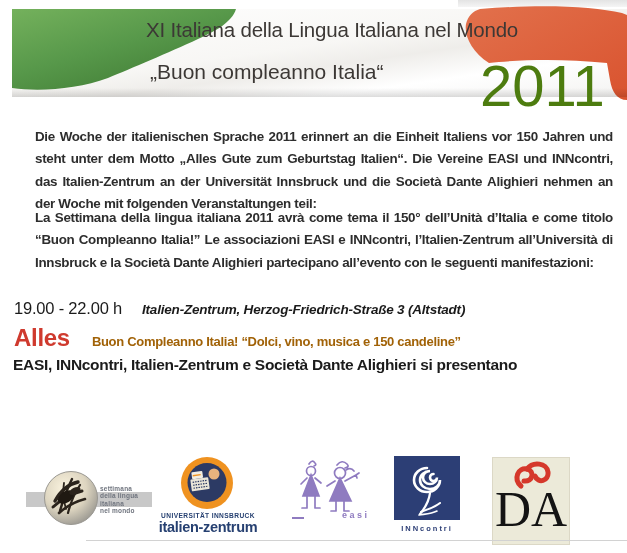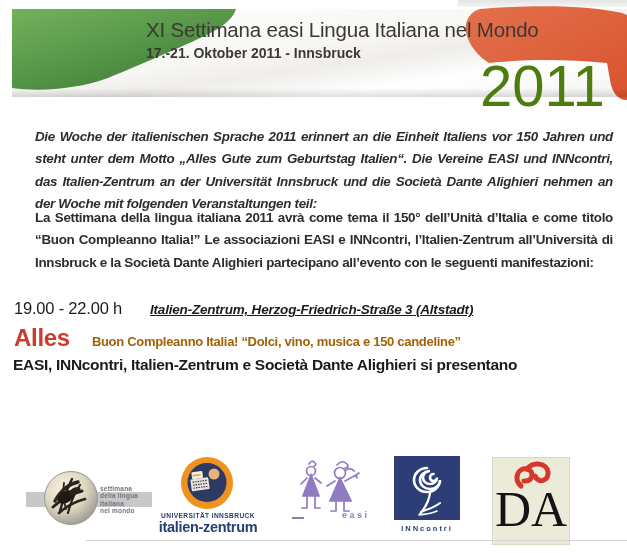--- a/index.html
+++ b/index.html
@@ -13,28 +13,28 @@
   .b-dates { left:146px; top:45px; font-size:14px; font-weight:700; }
   .b-sub   { left:150px; top:60px; font-size:21px; }
   .year { position:absolute; left:480px; top:54px; font-size:58px; line-height:1.1;
           color:#4d7c0f; letter-spacing:0px; }
   .artifact-top { position:absolute; left:458px; top:0; width:169px; height:7px;
           background:linear-gradient(#dcdcdc,#f2f2f2); opacity:.8; }
 
   
   .para { position:absolute; left:35px; width:578px; font-size:13.4px; line-height:22.4px;
           letter-spacing:-0.3px; color:#2d2d2d; font-weight:600; text-align:justify; }
-  .para-german { top:126px;font-style:italic; }
+  .para-german { top:126px; }
   .para-italian { top:207px; }
 
   
   .line-time { position:absolute; left:14px; top:299px; color:#1b1b1b; }
   .time-val { font-size:16.5px; letter-spacing:-0.2px; }
-  .loc-val  { font-size:13.5px; font-weight:700; font-style:italic; margin-left:28px;
-              letter-spacing:-0.2px;text-decoration:underline; }
+  .loc-val  { font-size:13.5px; font-weight:700; font-style:italic; margin-left:20px;
+              letter-spacing:-0.2px; }
   .line-festa { position:absolute; left:14px; top:324px; }
   .festa-label { font-size:24px; font-weight:700; color:#cf3a2e; letter-spacing:-0.3px; }
   .festa-text  { font-size:13px; color:#a16207; font-weight:600; letter-spacing:-0.3px;
                  margin-left:22px; }
   .line-org { position:absolute; left:13px; top:356px; font-size:15.5px; color:#1b1b1b;
               font-weight:600; letter-spacing:-0.3px; }
 
   
   .logo { position:absolute; }
   .sett-bar { left:26px; top:492px; width:126px; height:15px; background:#c8c8c8; }
@@ -93,22 +93,22 @@
       </linearGradient>
     </defs>
     <rect x="12" y="9" width="615" height="88" fill="#ffffff"></rect>
     <rect x="12" y="9" width="615" height="88" fill="url(#shade)" opacity="0.75"></rect>
     <path fill="url(#greenGrad)" d="M12 9 L236 9 C232 22 216 31 198 39 C168 53 132 68 108 78 C78 89 40 92 12 88 Z"></path>
     <path fill="url(#orGrad)" d="M480 9 C540 4 592 6 622 13 L627 15 L627 100 C617 100 612 92 610 80 L607 63
          C560 58 515 60 489 63 C472 52 464 36 466 24 C468 16 473 11 480 9 Z"></path>
     <rect x="12" y="88" width="615" height="9" fill="url(#botShade)"></rect>
   </svg>
 
-  <div class="banner-text b-title">XI Settimana easi Lingua Italiana nel Mondo</div>
-  <div class="banner-text b-dates">17.-21. Oktober 2011 - Innsbruck</div>
+  <div class="banner-text b-title">XI Italiana della Lingua Italiana nel Mondo</div>
+  <div class="banner-text b-sub">„Buon compleanno Italia“</div>
   <div class="year">2011</div>
 
   <div class="para para-german">Die Woche der italienischen Sprache 2011 erinnert an die Einheit Italiens vor 150 Jahren und steht unter dem Motto „Alles Gute zum Geburtstag Italien“. Die Vereine EASI und INNcontri, das Italien-Zentrum an der Universität Innsbruck und die Società Dante Alighieri nehmen an der Woche mit folgenden Veranstaltungen teil:</div>
   <div class="para para-italian">La Settimana della lingua italiana 2011 avrà come tema il 150° dell’Unità d’Italia e come titolo “Buon Compleanno Italia!” Le associazioni EASI e INNcontri, l’Italien-Zentrum all’Università di Innsbruck e la Società Dante Alighieri partecipano all’evento con le seguenti manifestazioni:</div>
 
   <div class="line-time">
     <span class="time-val">19.00 - 22.00 h</span><span class="loc-val">Italien-Zentrum, Herzog-Friedrich-Straße 3 (Altstadt)</span>
   </div>
   <div class="line-festa">
     <span class="festa-label">Alles</span><span class="festa-text">Buon Compleanno Italia! “Dolci, vino, musica e 150 candeline”</span>

